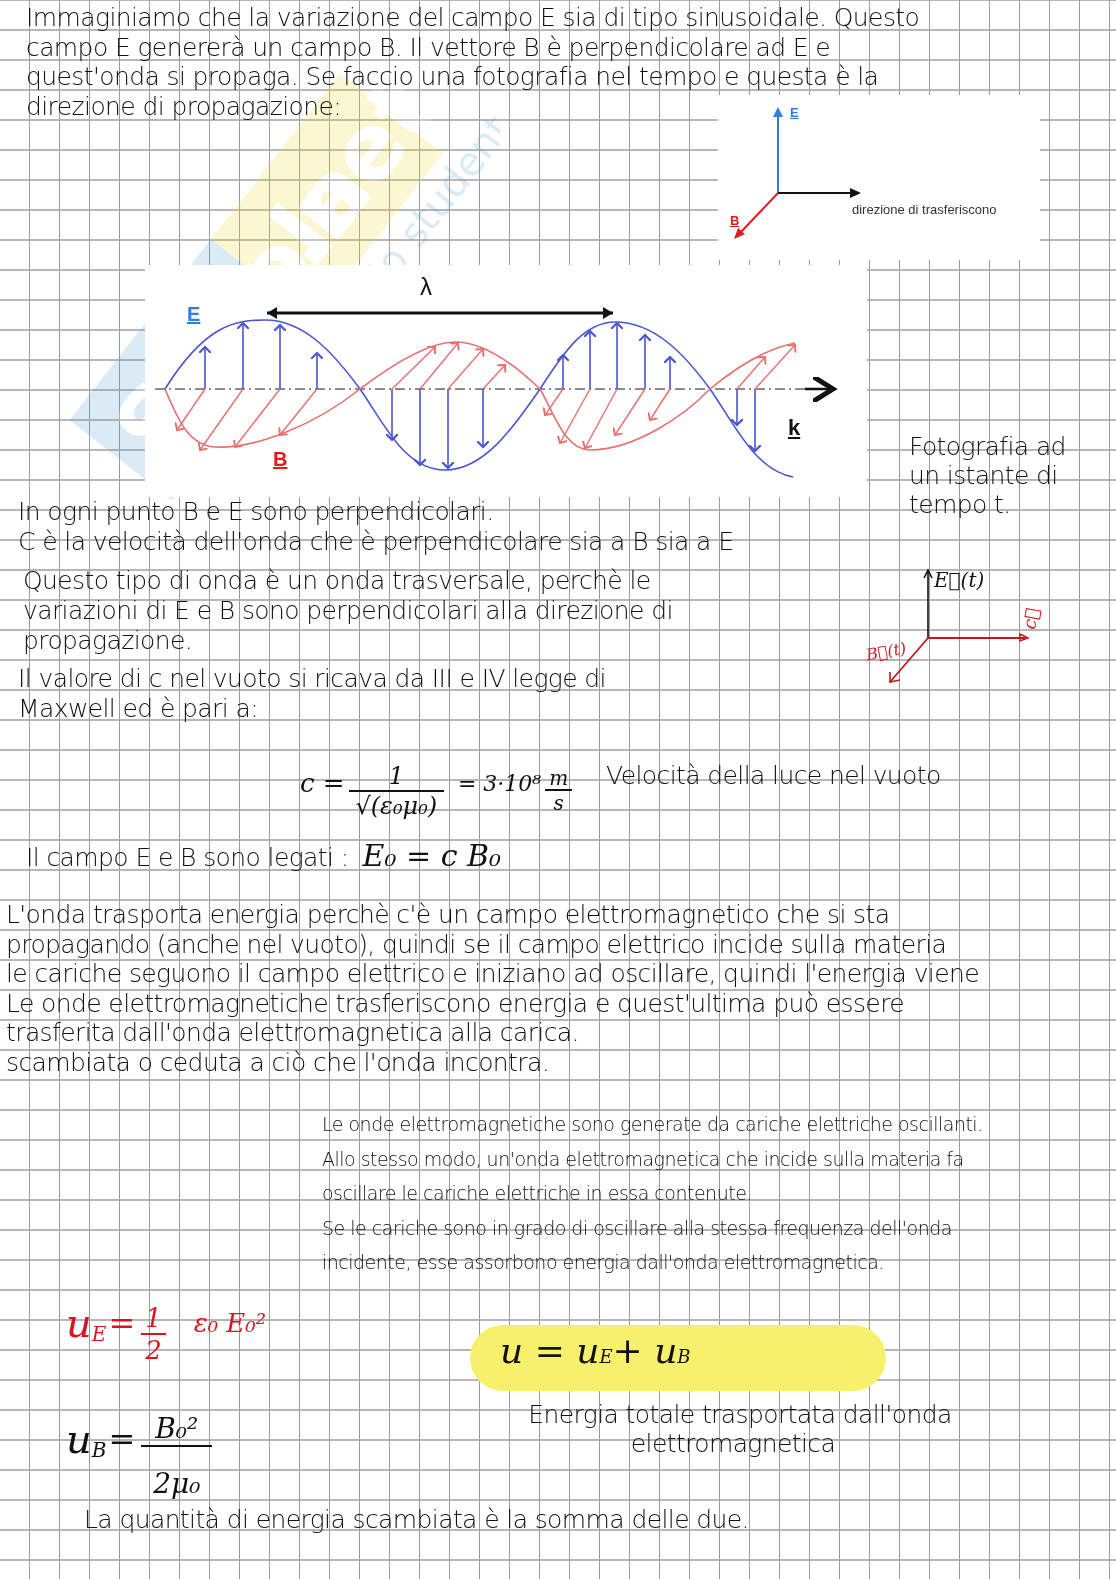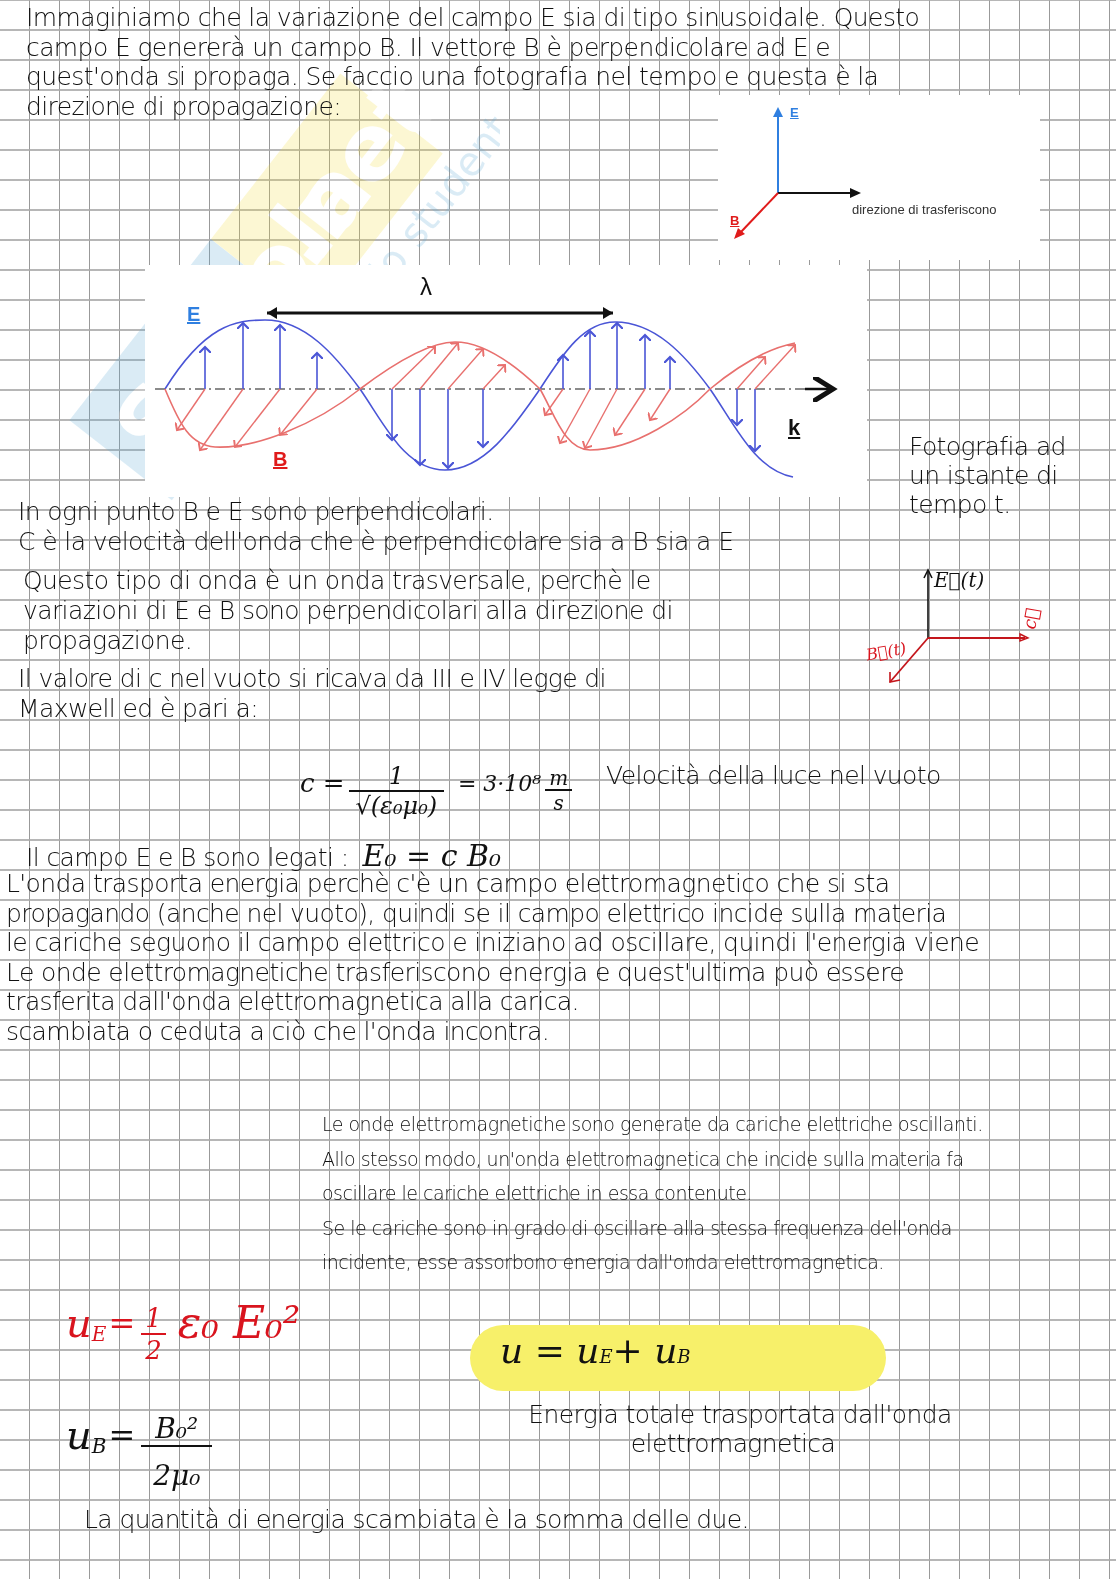--- a/index.html
+++ b/index.html
@@ -173,21 +173,21 @@
     <span class="den">s</span>
   </span>
   <span class="hw p1" style="position:static; margin-left:30px; margin-top:-14px;">Velocità della luce nel vuoto</span>
 </div>
 
 <div style="position:absolute; left:26px; top:838px; display:flex; align-items:baseline;">
   <span class="hw p1" style="position:static;">Il campo E e B sono legati :</span>
   <span class="formula" style="position:static; font-size:30px; margin-left:14px;">E₀ = c B₀</span>
 </div>
 
-<div class="hw p2" style="left:6px; top:869px;">
+<div class="hw p2" style="left:6px; top:900px;">
   <div>L'onda trasporta energia perchè c'è un campo elettromagnetico che si sta</div>
   <div>propagando (anche nel vuoto), quindi se il campo elettrico incide sulla materia</div>
   <div>le cariche seguono il campo elettrico e iniziano ad oscillare, quindi l'energia viene</div>
   <div>Le onde elettromagnetiche trasferiscono energia e quest'ultima può essere</div>
   <div>trasferita dall'onda elettromagnetica alla carica.</div>
   <div>scambiata o ceduta a ciò che l'onda incontra.</div>
 </div>
 
 <div class="hw p3" style="left:322px; top:1107px;">
   <div>Le onde elettromagnetiche sono generate da cariche elettriche oscillanti.</div>
@@ -198,30 +198,30 @@
 </div>
 
 <div style="position:absolute; left:66px; top:1280px; display:flex; align-items:center; color:#d9141e; font-family:'DejaVu Serif',serif; font-style:italic;">
   <span style="font-size:40px;">u</span>
   <span style="font-size:20px; margin-top:22px;">E</span>
   <span style="font-size:32px; margin:0 2px;">=</span>
   <span class="frac" style="font-size:26px; margin-top:24px;">
     <span class="num">1</span>
     <span class="den">2</span>
   </span>
-  <span style="font-size:44px; margin-left:8px;">ε₀ E₀²</span>
+  <span style="font-size:26px; margin-left:24px;">ε₀ E₀²</span>
 </div>
 
 <div style="position:absolute; left:66px; top:1378px; display:flex; align-items:center; color:#111; font-family:'DejaVu Serif',serif; font-style:italic;">
   <span style="font-size:40px;">u</span>
   <span style="font-size:20px; margin-top:22px;">B</span>
   <span style="font-size:32px; margin:0 2px;">=</span>
   <span class="frac" style="font-size:28px; margin-top:36px;">
     <span class="num" style="padding:0 14px;">B₀²</span>
-    <span class="den" style="margin-top:12px;">2μ₀</span>
+    <span class="den" style="margin-top:20px;">2μ₀</span>
   </span>
 </div>
 
 <div class="highlight" style="left:470px; top:1325px; width:416px; height:66px;"></div>
 <div style="position:absolute; left:500px; top:1330px; display:flex; align-items:baseline; font-family:'DejaVu Serif',serif; font-style:italic; color:#111;">
   <span style="font-size:36px;">u = u</span>
   <span style="font-size:18px;">E</span>
   <span style="font-size:36px;"> + u</span>
   <span style="font-size:18px;">B</span>
 </div>

